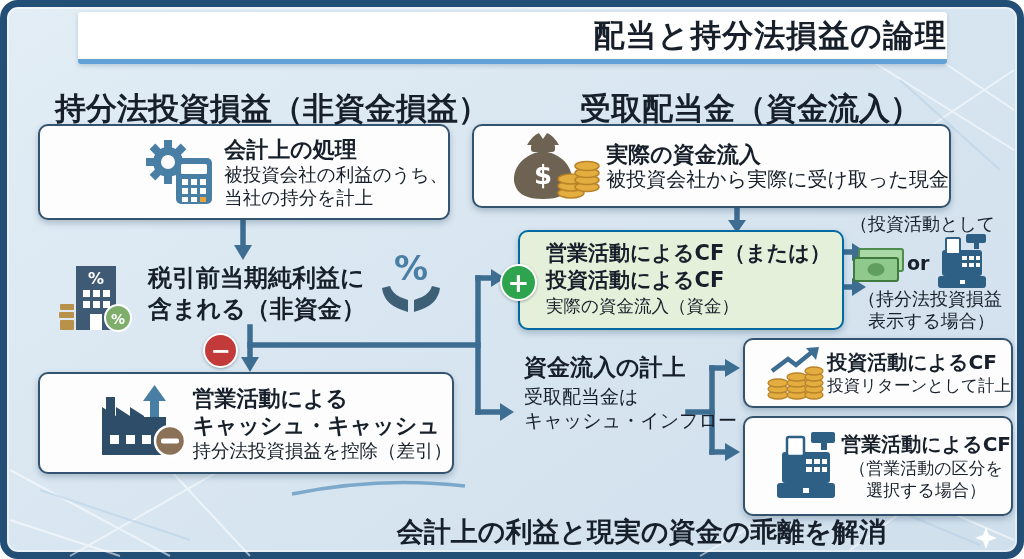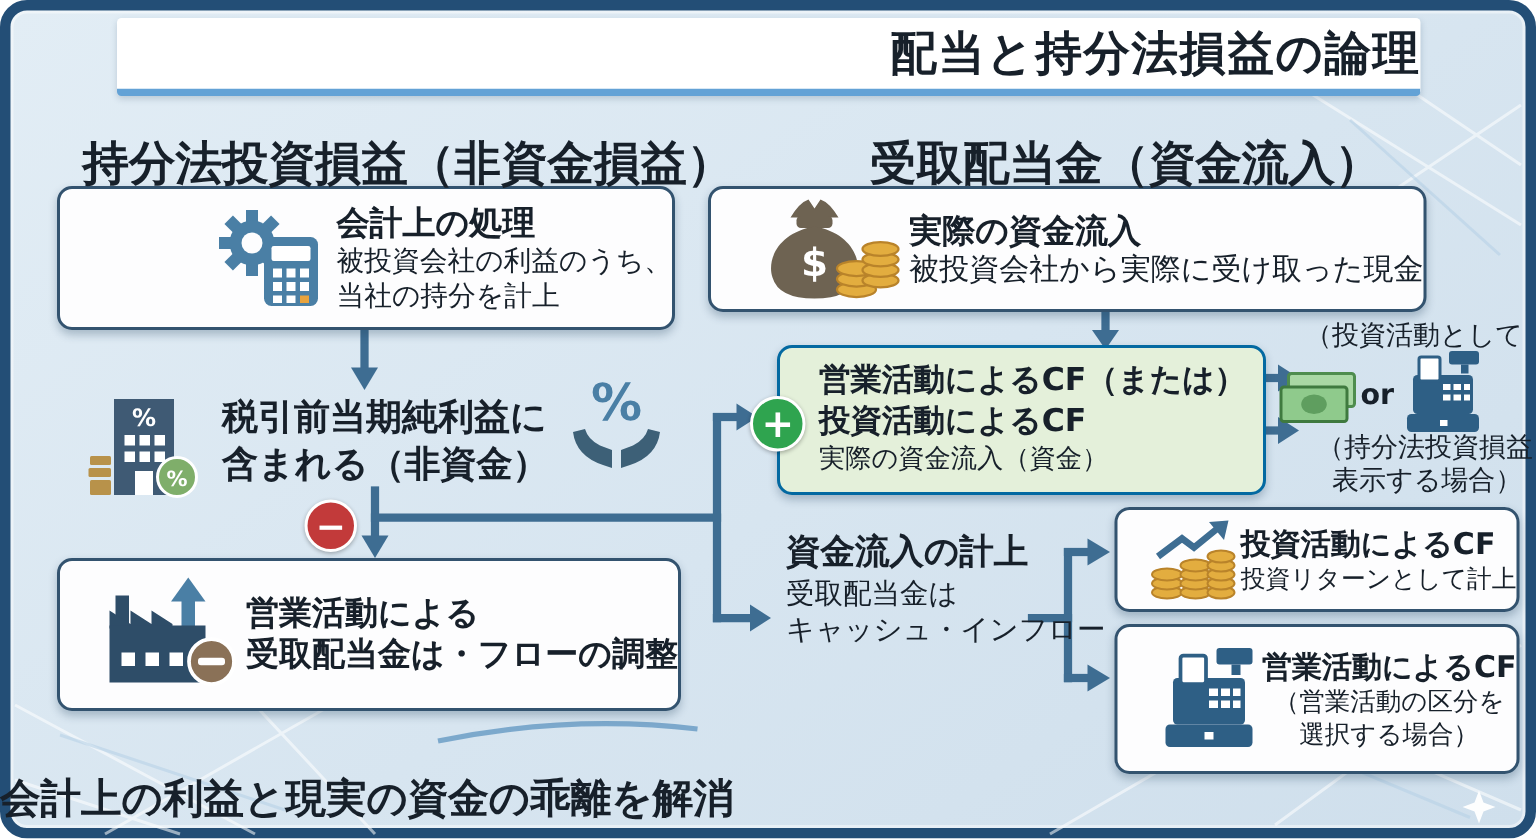--- a/index.html
+++ b/index.html
@@ -26,26 +26,26 @@
   .badge{border-radius:50%;display:flex;align-items:center;justify-content:center;
          color:#fff;font-weight:bold;z-index:4;border:2.5px solid #fff;
          box-shadow:0 1px 3px rgba(0,0,0,.3);}
   #minus-badge{left:203px;top:333px;width:31px;height:31px;background:#c23a3a;font-size:24px;}
   #plus-badge{left:500px;top:264px;width:33px;height:33px;background:#2fa44f;font-size:26px;}
   #green-box{left:518px;top:230px;width:326px;height:100px;background:#e4f0da;
              border:2px solid #0369a1;border-radius:10px;box-shadow:0 3px 6px rgba(30,60,90,.28);
              z-index:2;padding:8px 8px 0 26px;box-sizing:border-box;}
   #green-box .g1{font-size:21px;font-weight:bold;line-height:27px;}
   #green-box .g3{font-size:17.5px;line-height:24px;}
-  .note{font-size:18px;line-height:22px;z-index:2;margin-left:20px;}
+  .note{font-size:18px;line-height:22px;z-index:2;}
   #recording-title{left:524px;top:352px;font-size:23px;font-weight:bold;z-index:2;}
   #recording-body{left:524px;top:384px;font-size:19px;line-height:24px;z-index:2;}
   .sbox-title{font-size:20px;font-weight:bold;line-height:25px;}
   .sbox-body{font-size:16.5px;line-height:21px;}
-  #footer-text{left:0;top:514px;width:886px;text-align:left;
+  #footer-text{left:0;top:514px;width:886px;text-align:right;
                font-size:27px;font-weight:bold;z-index:3;}
   #or-label{left:907px;top:252px;font-size:19px;font-weight:bold;z-index:2;}
 </style>
 </head>
 <body>
 
 <div id="canvas">
 
   <div id="frame" class="abs"></div>
 
@@ -195,21 +195,22 @@
             <rect x="12" y="52" width="9" height="9"></rect>
               <rect x="28" y="52" width="9" height="9"></rect>
               <rect x="44" y="52" width="9" height="9"></rect>
           </g>
           <circle cx="72" cy="58" r="15" fill="#8a7157" stroke="#fff" stroke-width="2.5"></circle>
           <rect x="63" y="55.5" width="18" height="5" rx="2" fill="#fff"></rect>
         </svg>
       </span>
       <div>
         <div class="bt">営業活動による</div>
-        <div class="bt">受取配当金は・フローの調整</div>
+        <div class="bt">キャッシュ・キャッシュ</div>
+        <div class="bl">持分法投資損益を控除（差引）</div>
       </div>
     </div>
   </div>
 
   <div class="abs box" style="left:472px;top:124px;width:475px;height:80px">
     <div class="row" style="padding-left:20px">
       <span class="icn" style="width:104px">
         <svg width="94" height="70" viewBox="0 0 94 70">
           <g fill="#6e6352">
             <path d="M20,14 q6,-10 12,-12 l4,6 4,-6 q6,2 12,12 z"></path>

